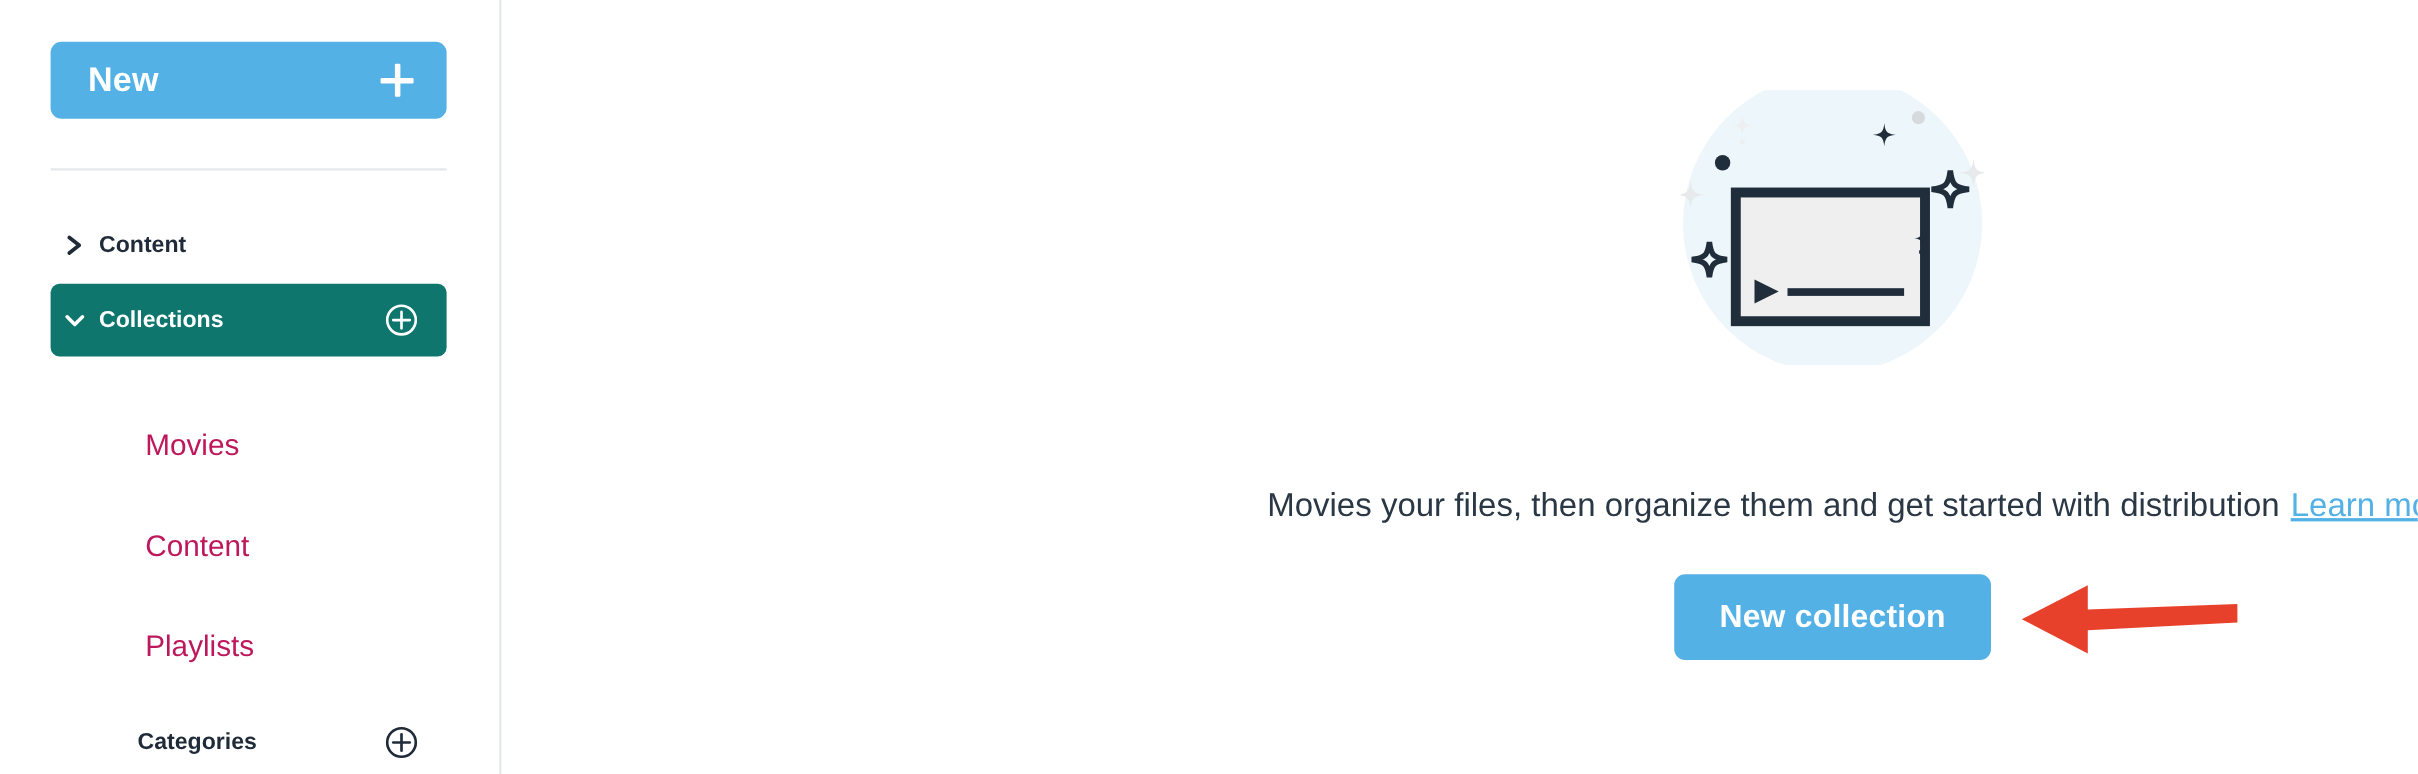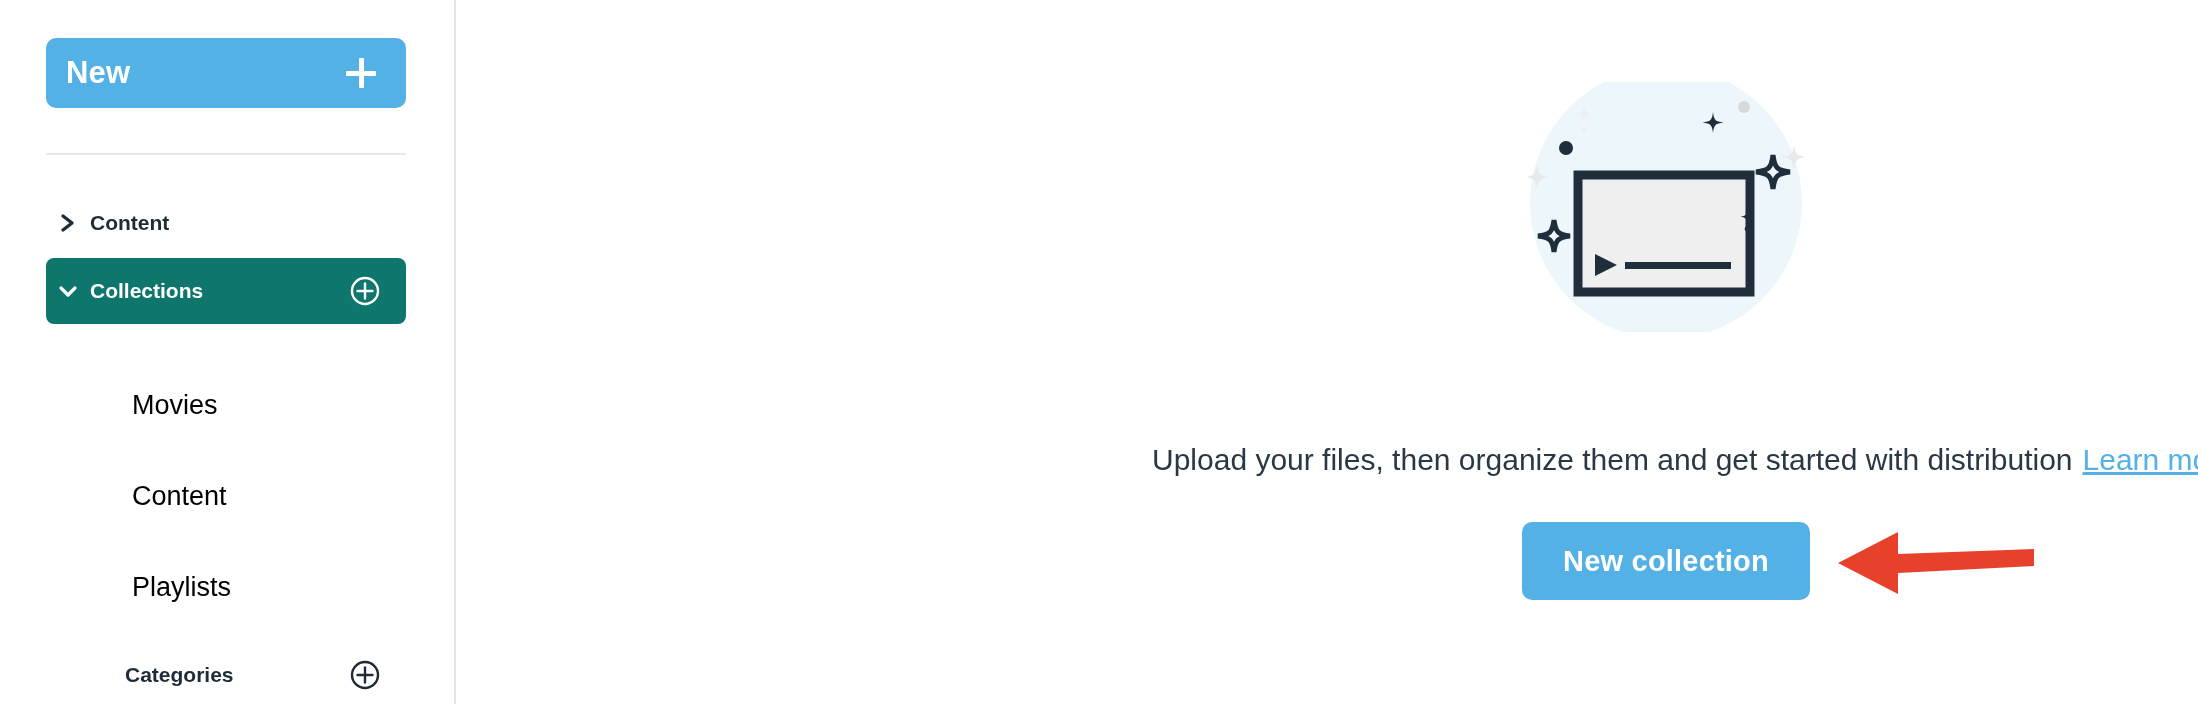--- a/index.html
+++ b/index.html
@@ -20,21 +20,21 @@
     flex: 0 0 456px;
   }
 
   #new-button {
     position: absolute;
     left: 46px; top: 38px;
     width: 360px; height: 70px;
     background: #54b1e5;
     border: none; border-radius: 10px;
     display: flex; align-items: center; justify-content: space-between;
-    padding: 0 30px 0 20px;
+    padding: 0 30px 0 34px;
     cursor: pointer;
   }
   #new-button .nb-label {
     color: #ffffff; font-size: 31px; font-weight: bold; letter-spacing: .2px;
   }
   #new-button .nb-plus {
     position: relative; width: 30px; height: 30px;
   }
   #new-button .nb-plus::before,
   #new-button .nb-plus::after {
@@ -70,21 +70,21 @@
     width: 30px; height: 30px;
   }
 
   #row-content     { top: 190px; }
   #row-collections { top: 258px; }
   #row-categories  { top: 642px; }
   #row-categories .nav-label { padding-left: 0; margin-left: 35px; }
 
   .sub-item {
     position: absolute; left: 132px;
-    font-size: 27px; color: #000000;
+    font-size: 27px; color: #be185d;
     cursor: pointer; white-space: nowrap;
   }
   #sub-movies    { top: 390px; }
   #sub-series    { top: 481px; }
   #sub-playlists { top: 572px; }
 
   
   #main {
     position: relative; flex: 1 1 auto; height: 704px; background: #ffffff;
   }
@@ -224,21 +224,21 @@
           <path d="M266,62 C267,72 269,74 279,75 C269,76 267,78 266,88
                    C265,78 263,76 253,75 C263,74 265,72 266,62 Z" fill="#e7e9ea"></path>
           <path d="M56,23 C56.8,30 58,31.2 65,32 C58,32.8 56.8,34 56,41
                    C55.2,34 54,32.8 47,32 C54,31.2 55.2,30 56,23 Z" fill="#eceeef"></path>
           <circle cx="56" cy="47" r="2.2" fill="#eceeef"></circle>
           <circle cx="216" cy="25" r="6" fill="#d7dadc"></circle>
         </svg>
       </div>
 
       <div id="cta-text">
-        <span>Upload your files, then organize them and get started with distribution</span><a class="learn-more" href="#">Learn more</a>
+        <span>Movies your files, then organize them and get started with distribution</span><a class="learn-more" href="#">Learn more</a>
       </div>
 
       <button id="new-collection-button">New collection</button>
 
       <div id="annotation-arrow">
         <svg width="200" height="90" viewBox="0 0 200 90" aria-hidden="true">
           <path d="M2,45 L62,14 L62,36 L198,31 L198,48 L62,55 L62,76 Z" fill="#e8412b"></path>
         </svg>
       </div>
 

